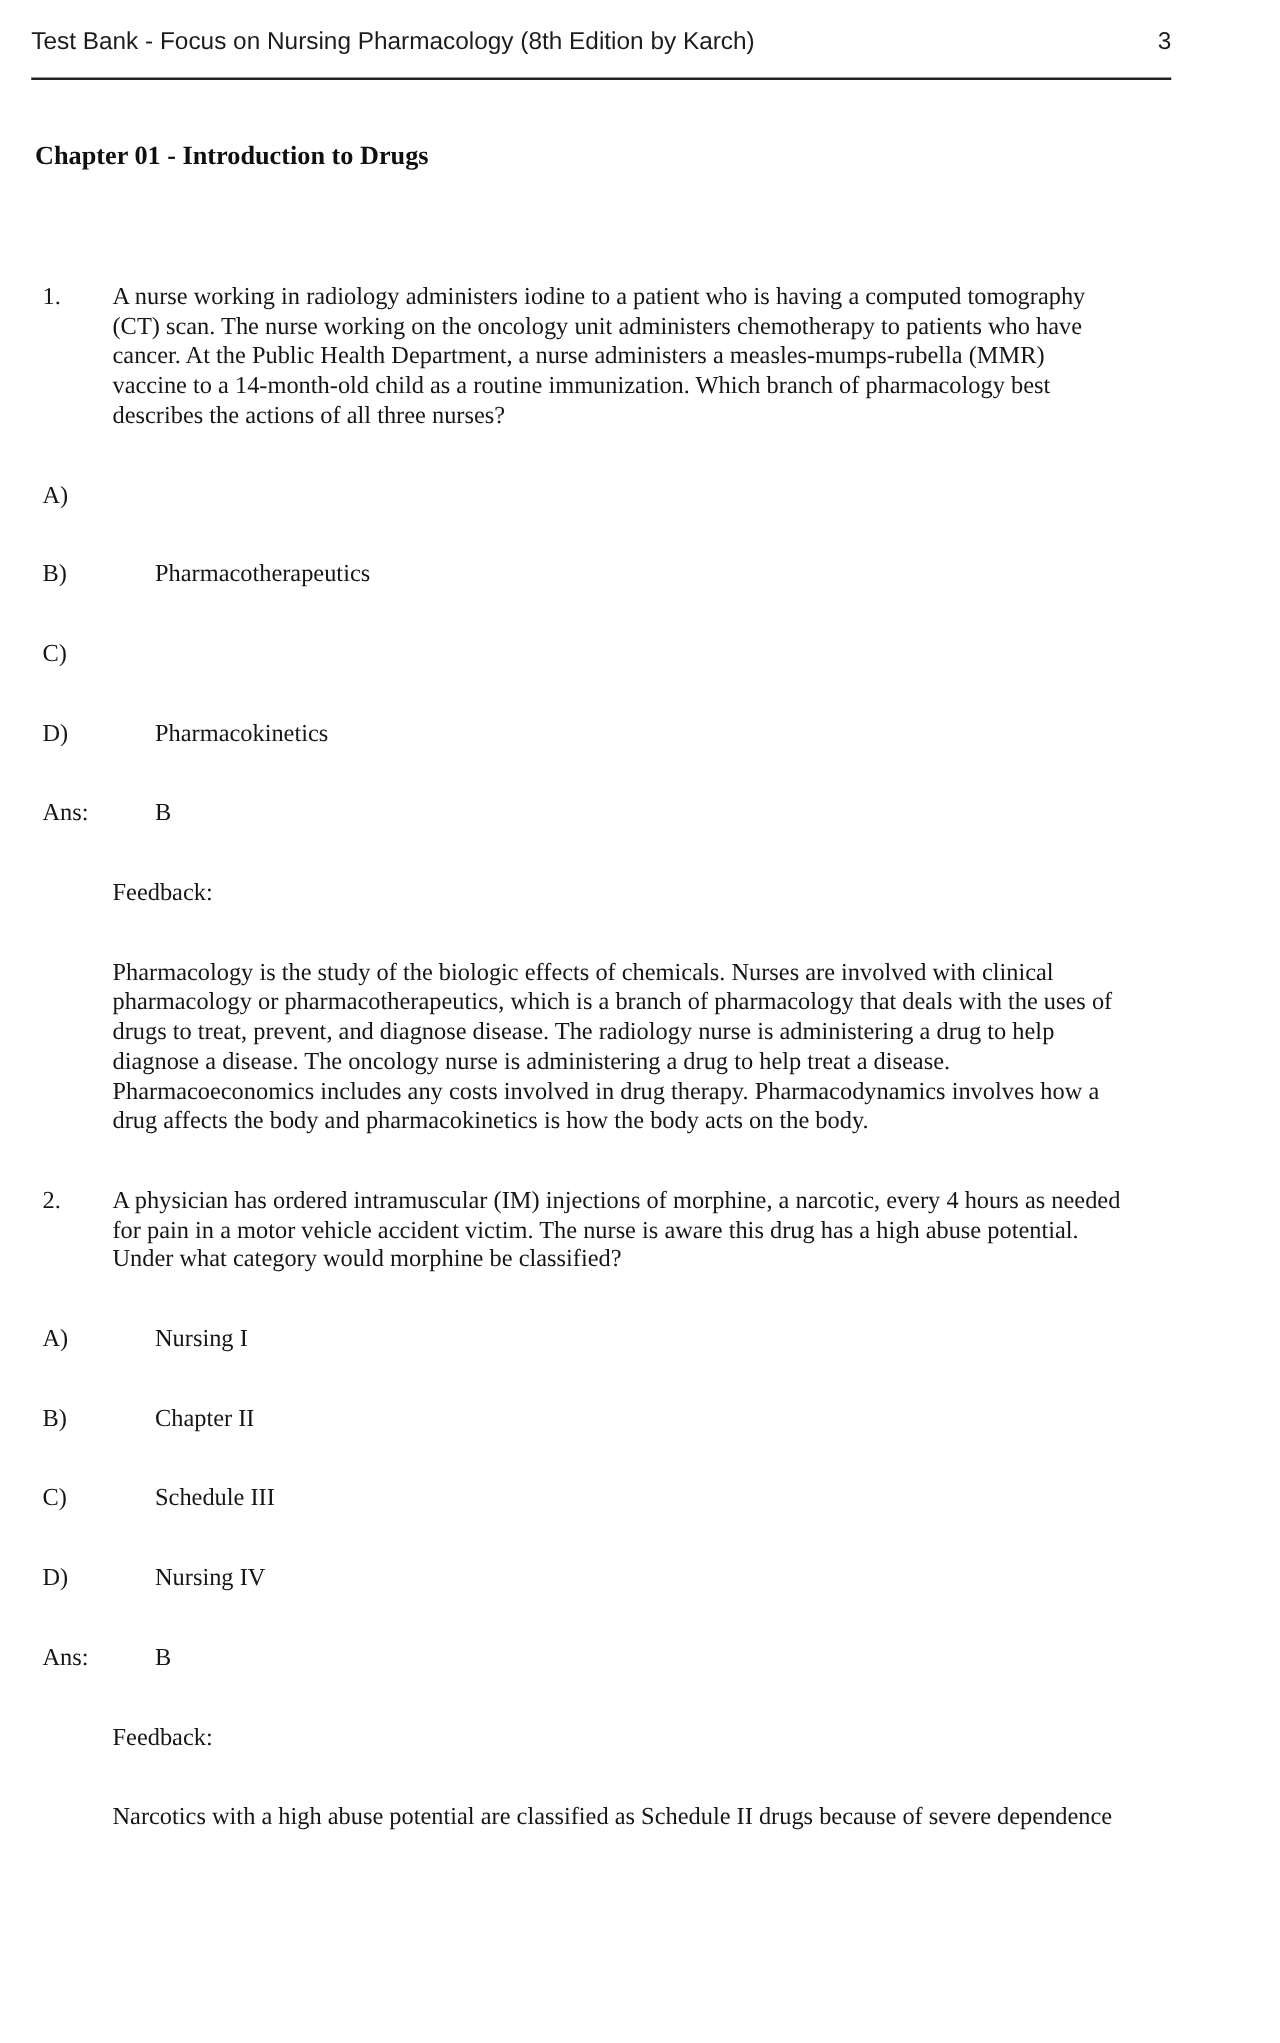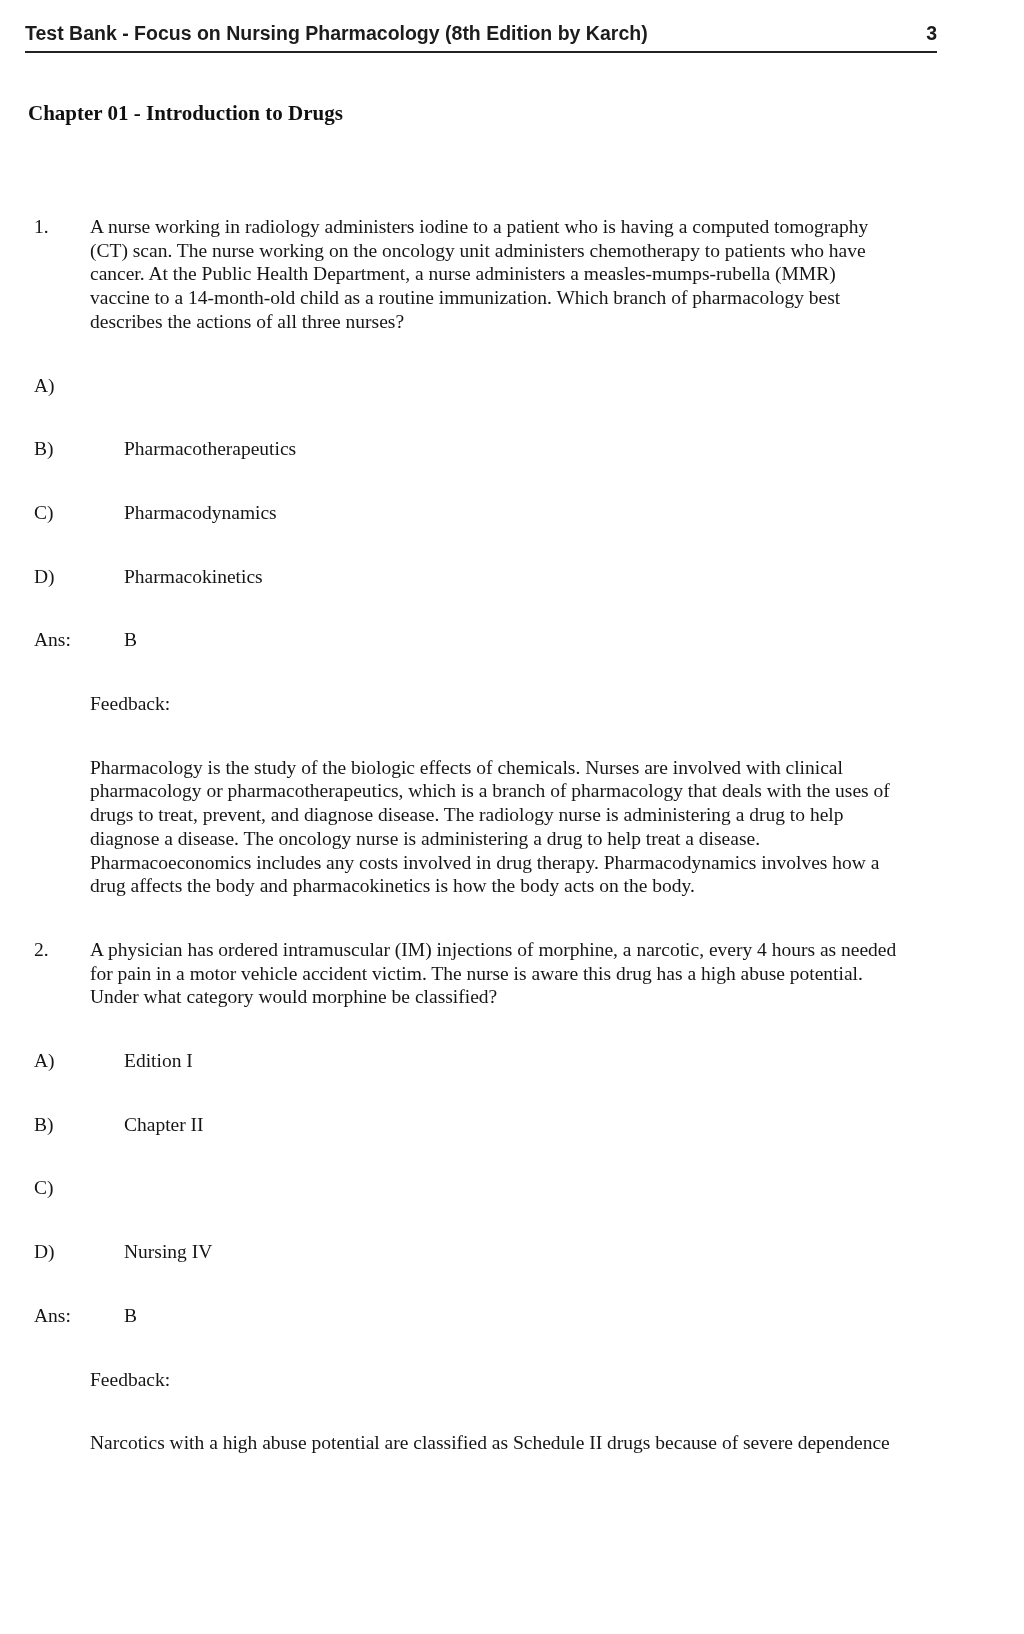--- a/index.html
+++ b/index.html
@@ -21,27 +21,26 @@
     position: relative;
     width: 1024px;
     height: 1634px;
     background: #ffffff;
   }
   .page-header {
     display: flex;
     justify-content: space-between;
     align-items: flex-end;
     margin: 21px 87px 0 25px;
-    padding-bottom: 6px;
+    padding-bottom: 17px;
     border-bottom: 2px solid #222222;
     font-family: "Liberation Sans", "DejaVu Sans", sans-serif;
     font-size: 19.5px;
     line-height: 24px;
     color: #1c1c1c;
-    font-weight: bold;
   }
   .chapter-title {
     margin: 44px 0 0 28px;
     font-size: 21px;
     line-height: 33px;
     font-weight: bold;
     color: #101010;
   }
   .question {
     margin-top: 40px;
@@ -107,21 +106,20 @@
 
     <div class="opt-row">
       <span class="opt-letter">A)</span>
     </div>
     <div class="opt-row">
       <span class="opt-letter">B)</span>
       <div class="opt-text">Pharmacotherapeutics</div>
     </div>
     <div class="opt-row">
       <span class="opt-letter">C)</span>
-      <div class="opt-text">Pharmacodynamics</div>
     </div>
     <div class="opt-row">
       <span class="opt-letter">D)</span>
       <div class="opt-text">Pharmacokinetics</div>
     </div>
 
     <div class="opt-row">
       <span class="opt-letter">Ans:</span>
       <div class="opt-text">B</div>
     </div>
@@ -138,28 +136,29 @@
   <section class="question">
     <div class="q-row">
       <span class="q-num">2.</span>
       <div class="q-text">A physician has ordered intramuscular (IM) injections of morphine, a narcotic, every 4 hours as needed
 for pain in a motor vehicle accident victim. The nurse is aware this drug has a high abuse potential.
 Under what category would morphine be classified?</div>
     </div>
 
     <div class="opt-row">
       <span class="opt-letter">A)</span>
-      <div class="opt-text">Edition I</div>
+      <div class="opt-text">Nursing I</div>
     </div>
     <div class="opt-row">
       <span class="opt-letter">B)</span>
       <div class="opt-text">Chapter II</div>
     </div>
     <div class="opt-row">
       <span class="opt-letter">C)</span>
+      <div class="opt-text">Schedule III</div>
     </div>
     <div class="opt-row">
       <span class="opt-letter">D)</span>
       <div class="opt-text">Nursing IV</div>
     </div>
 
     <div class="opt-row">
       <span class="opt-letter">Ans:</span>
       <div class="opt-text">B</div>
     </div>

